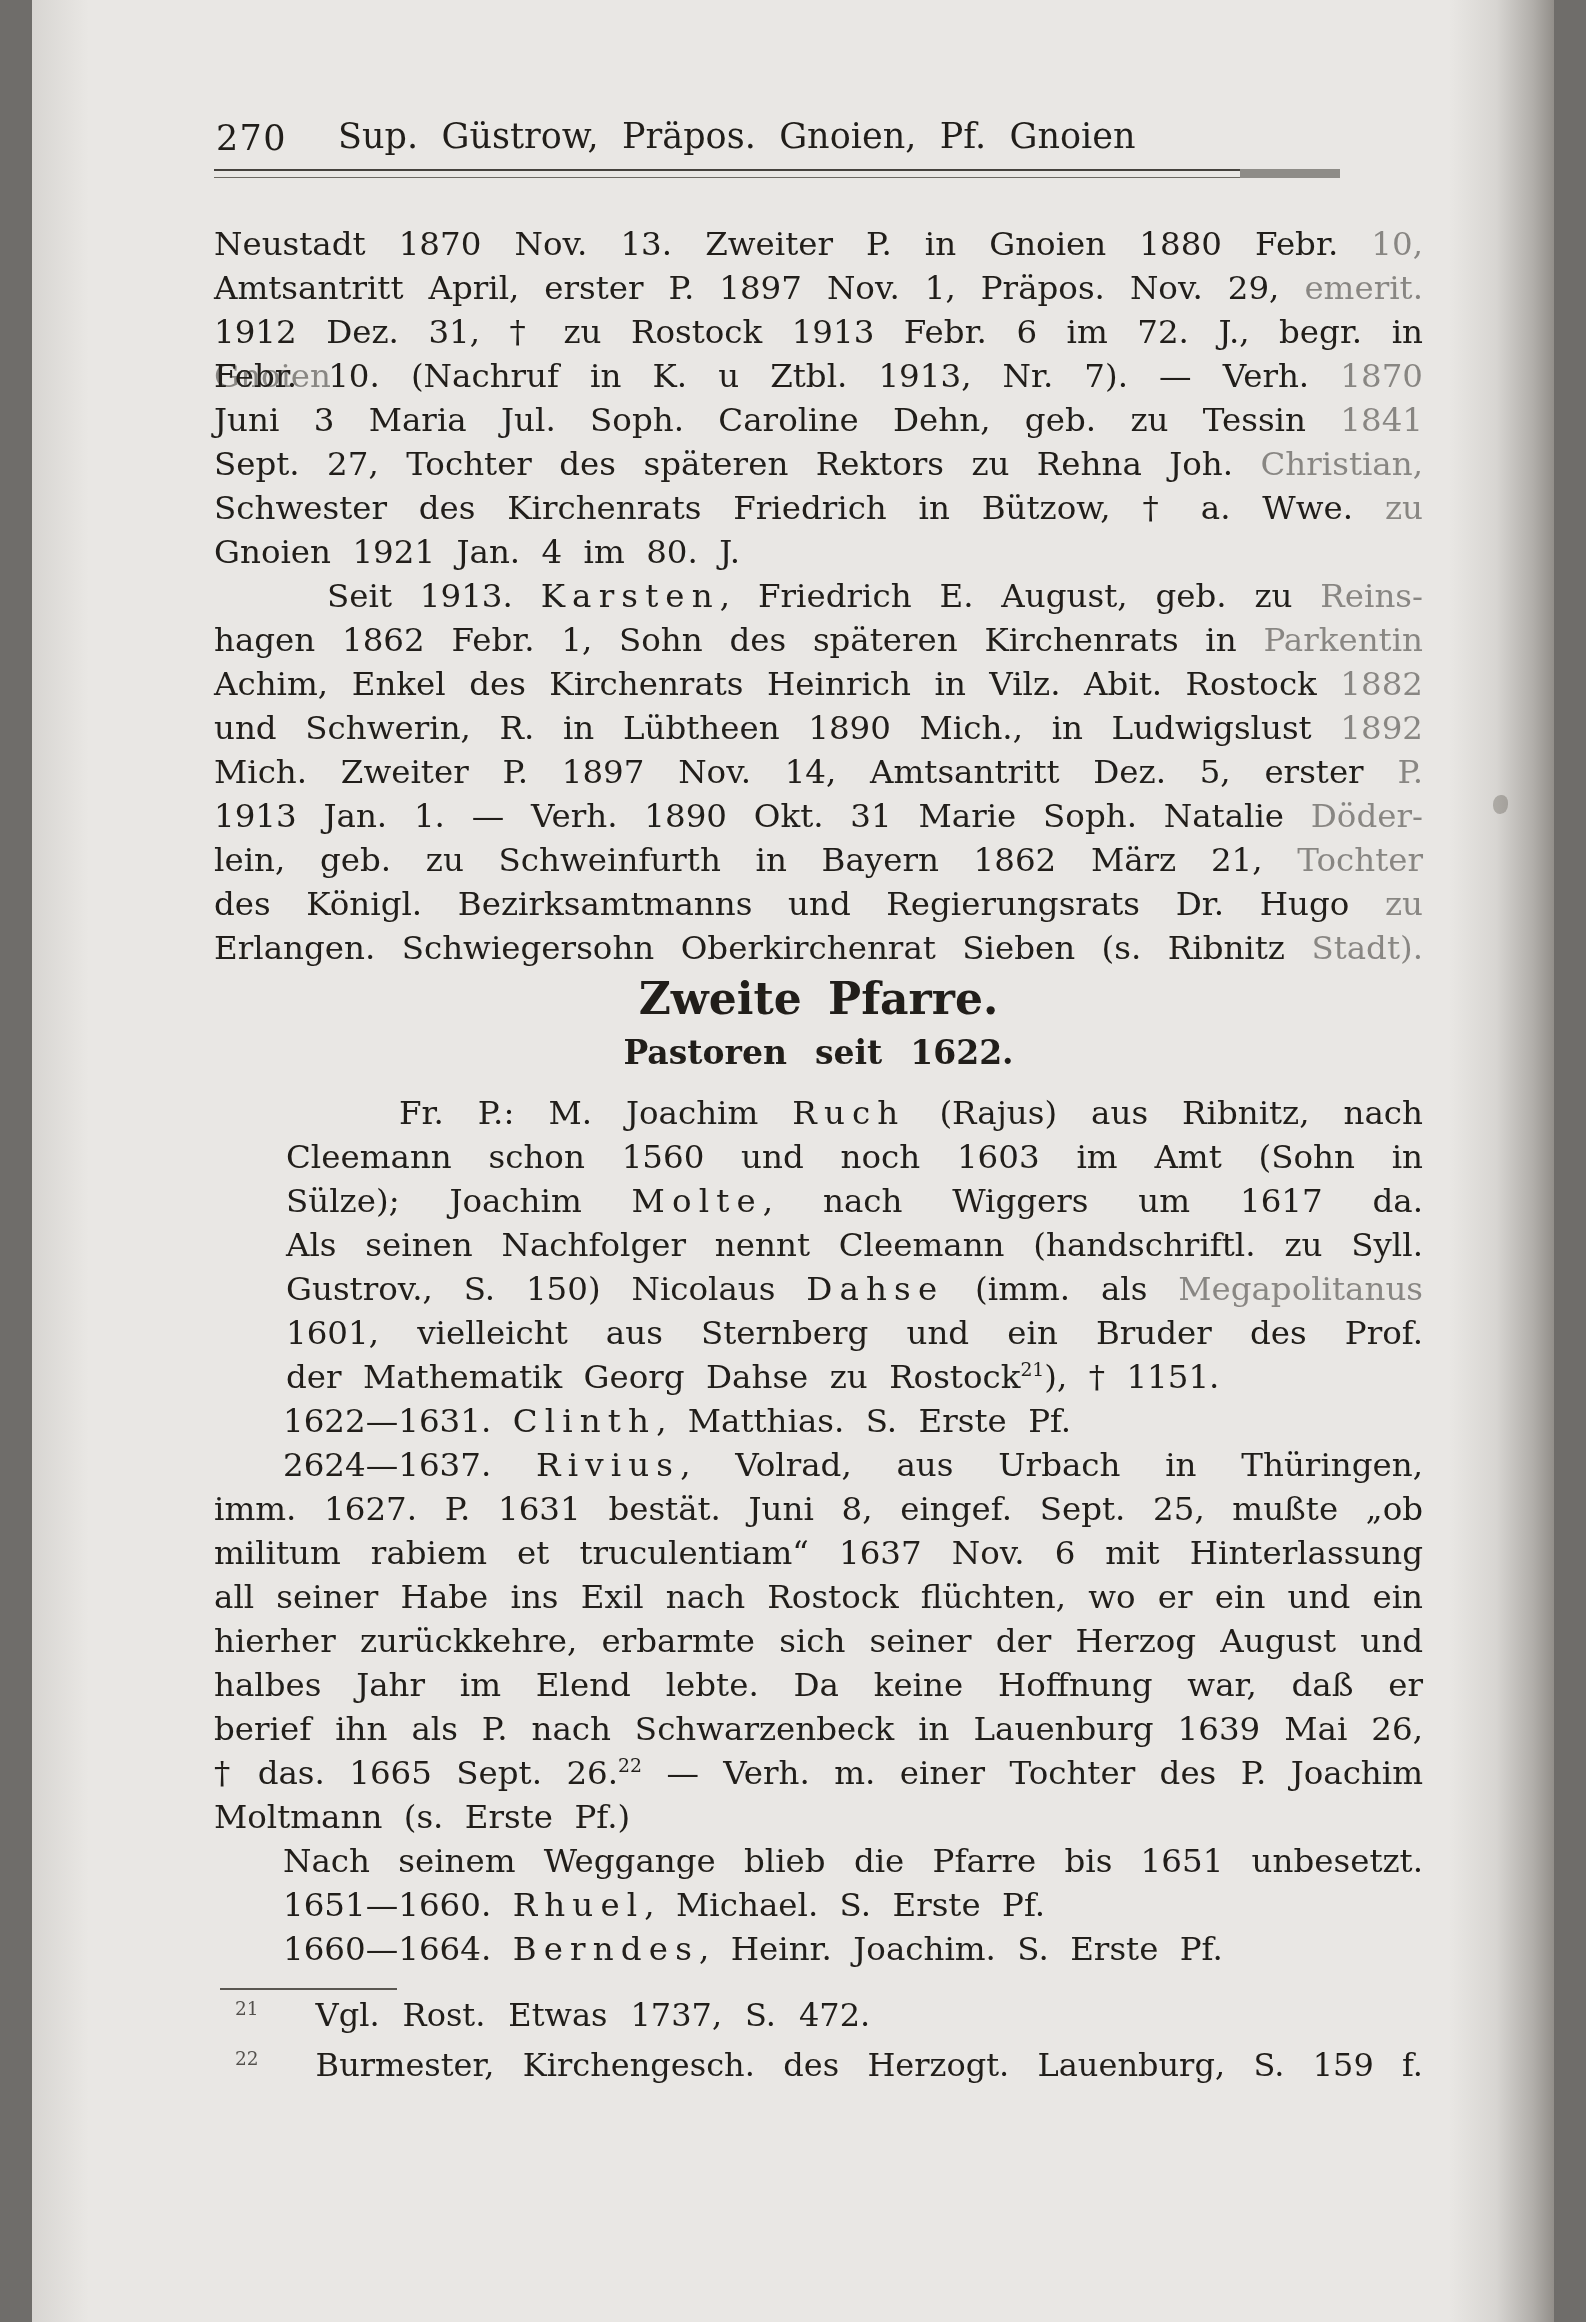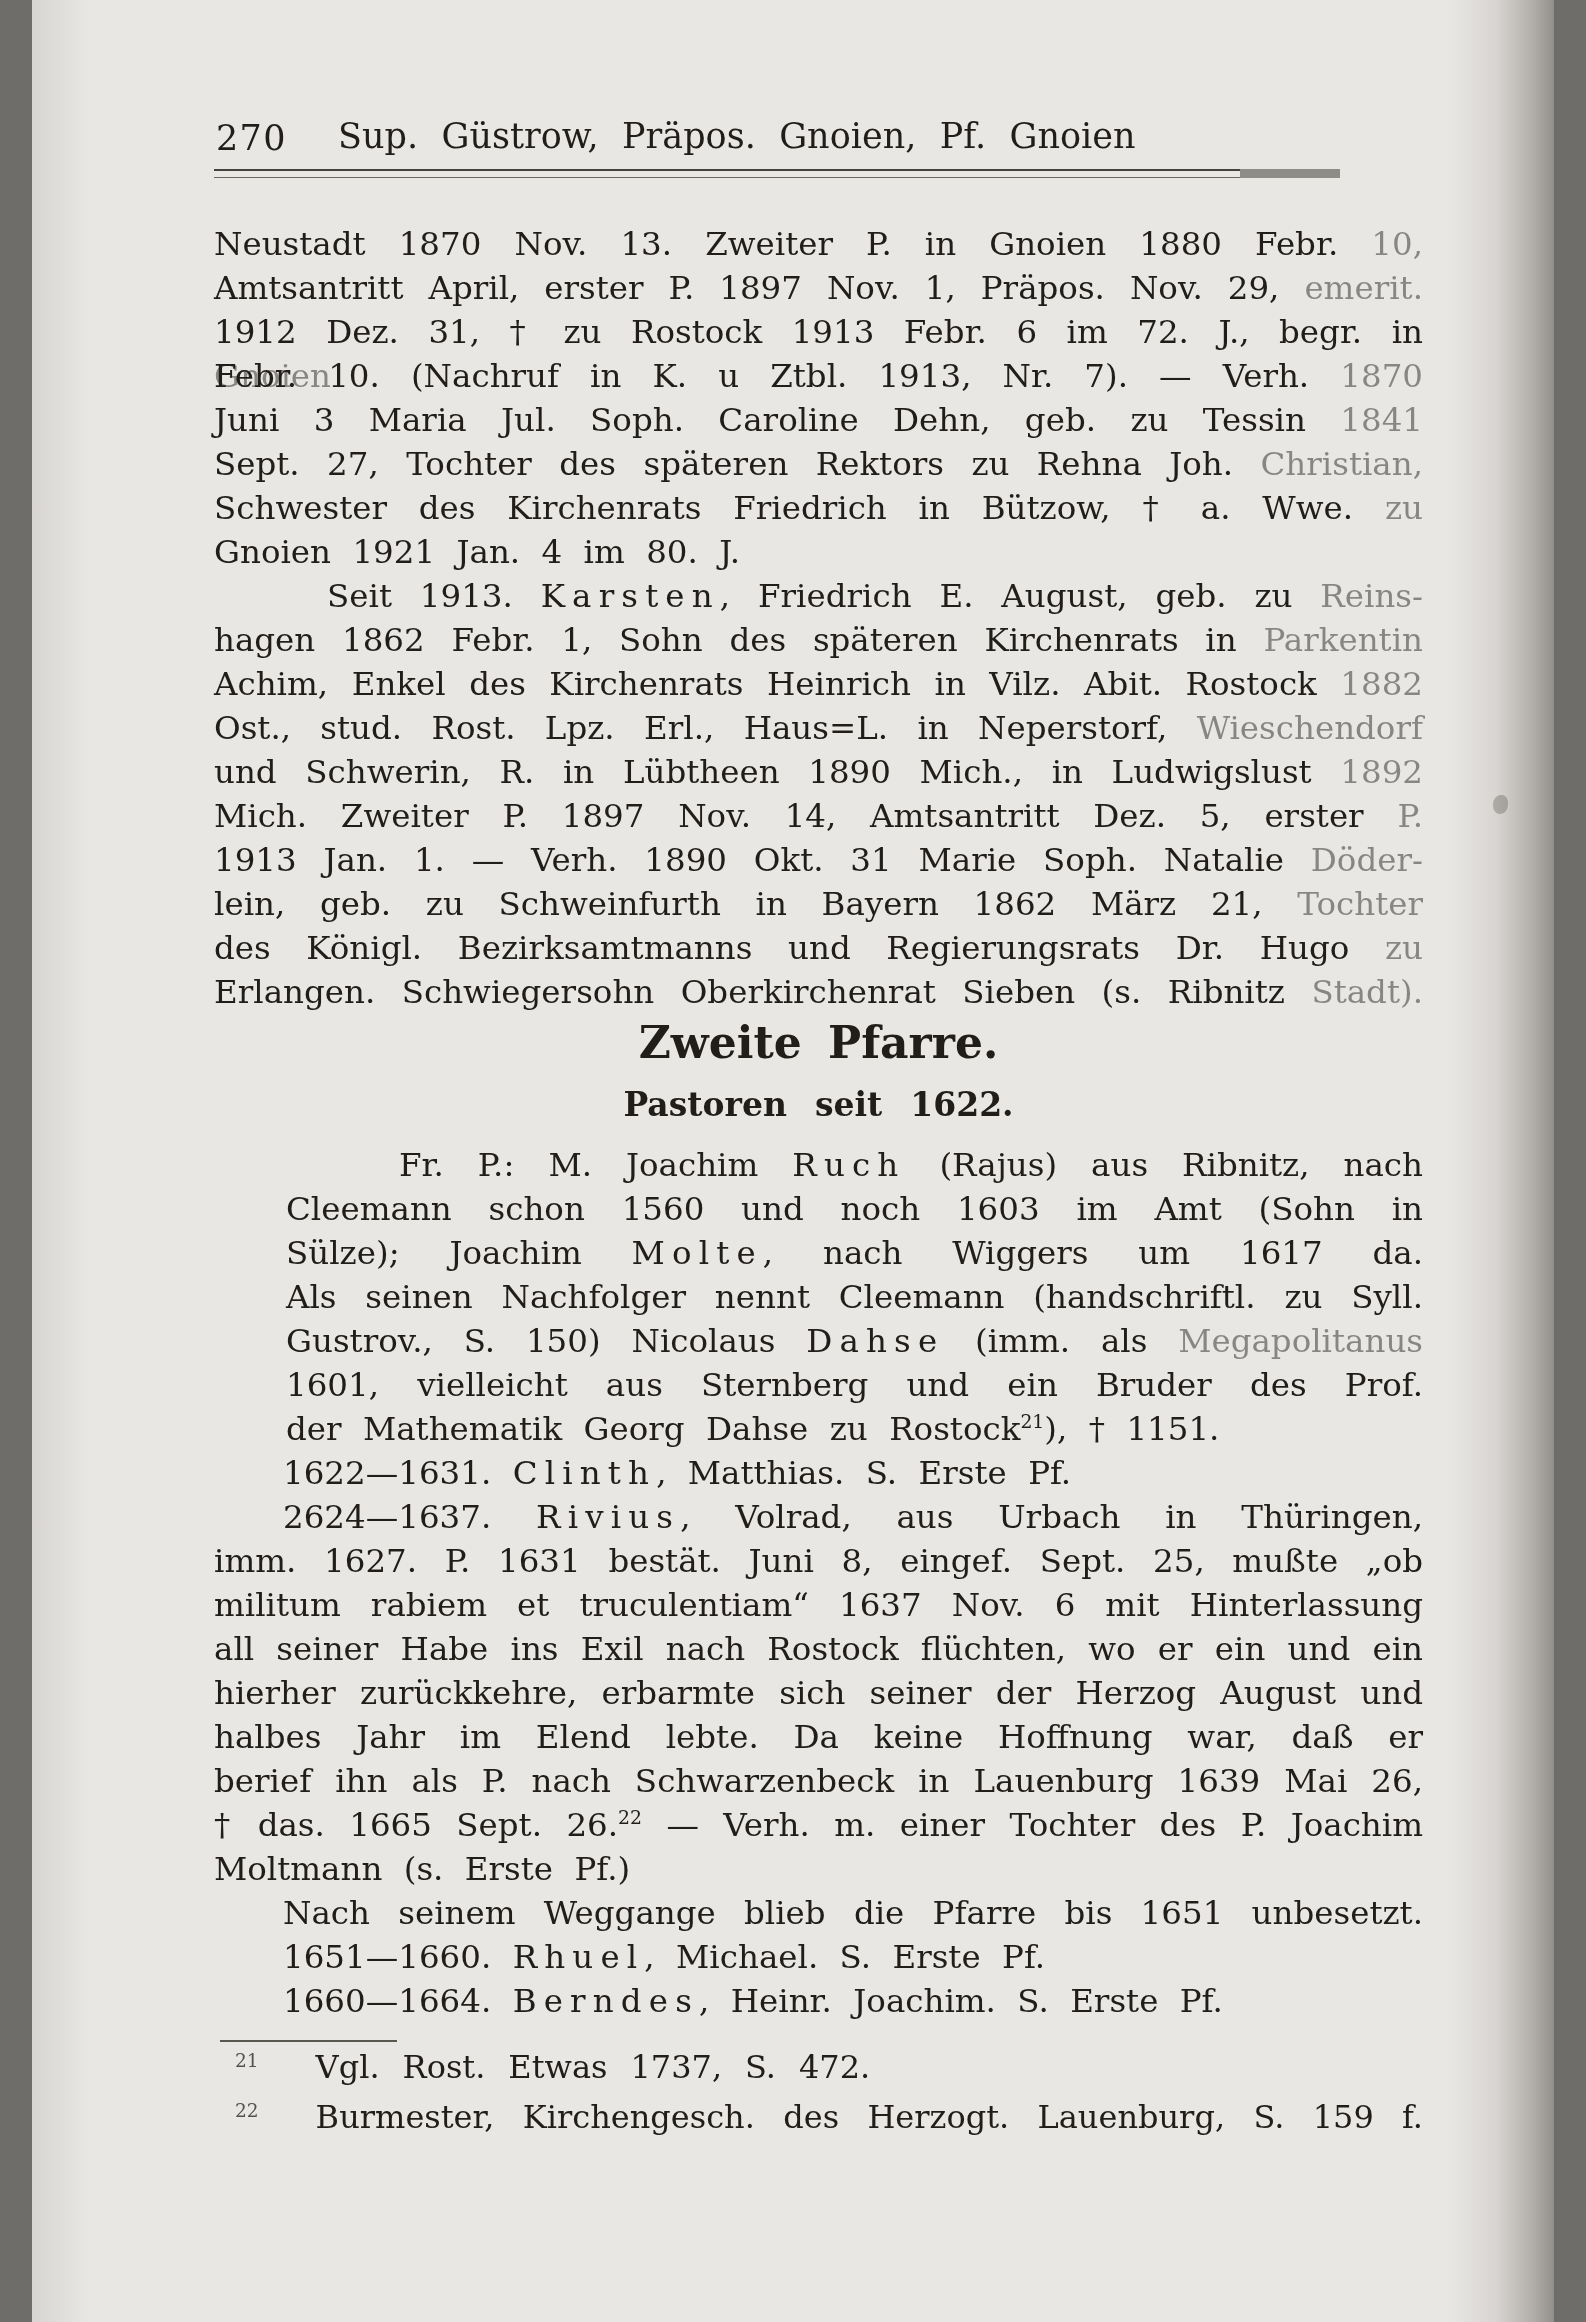--- a/index.html
+++ b/index.html
@@ -42,21 +42,21 @@
   .line{height:44px;line-height:44px;white-space:normal;}
   .line.j{text-align:justify;text-align-last:justify;text-justify:inter-word;}
   .inset{margin-left:72px;}
   .ind-large .line.first{text-indent:113px;}
   .ind-small .line.first{text-indent:69px;}
   .sp{letter-spacing:0.22em;}
   .fade{opacity:0.48;filter:blur(0.4px);}
   sup{font-size:0.58em;line-height:0;vertical-align:super;}
 
   .heading{font-size:44px;font-weight:bold;text-align:center;height:54px;line-height:54px;margin-top:1.9px;}
-  .subheading{font-size:33px;font-weight:bold;text-align:center;height:42px;line-height:42px;margin:14px 0 17px 0;word-spacing:0.5em;}
+  .subheading{font-size:33px;font-weight:bold;text-align:center;height:42px;line-height:42px;margin:6px 0 17px 0;word-spacing:0.5em;}
 
   .fn-rule{width:177px;height:0;border-top:2.9px solid #5a5751;margin-top:17px;margin-left:5.7px;}
   .footnotes{font-size:32px;word-spacing:0.4em;}
   .fn-item{line-height:50px;padding-left:21px;}
   .fn-item.j{text-align:justify;text-align-last:justify;}
   .fn-item sup{opacity:0.75;margin-right:57px;}
 </style>
 </head>
 <body>
 
@@ -78,21 +78,20 @@
           <div class="line j"><span>Febr. 10. (Nachruf in K. u Ztbl. 1913, Nr. 7). — Verh. </span><span class="fade">1870</span></div>
           <div class="line j"><span>Juni 3 Maria Jul. Soph. Caroline Dehn, geb. zu Tessin </span><span class="fade">1841</span></div>
           <div class="line j"><span>Sept. 27, Tochter des späteren Rektors zu Rehna Joh. </span><span class="fade">Christian,</span></div>
           <div class="line j"><span>Schwester des Kirchenrats Friedrich in Bützow, † a. Wwe. </span><span class="fade">zu</span></div>
           <div class="line"><span>Gnoien 1921 Jan. 4 im 80. J.</span></div>
         </div>
         <div class="para ind-large">
           <div class="line j first"><span>Seit 1913. </span><span class="sp ">Karsten</span><span>, Friedrich E. August, geb. zu </span><span class="fade">Reins-</span></div>
           <div class="line j"><span>hagen 1862 Febr. 1, Sohn des späteren Kirchenrats in </span><span class="fade">Parkentin</span></div>
           <div class="line j"><span>Achim, Enkel des Kirchenrats Heinrich in Vilz. Abit. Rostock </span><span class="fade">1882</span></div>
-          <div class="line j"><span>Ost., stud. Rost. Lpz. Erl., Haus=L. in Neperstorf, </span><span class="fade">Wieschendorf</span></div>
           <div class="line j"><span>und Schwerin, R. in Lübtheen 1890 Mich., in Ludwigslust </span><span class="fade">1892</span></div>
           <div class="line j"><span>Mich. Zweiter P. 1897 Nov. 14, Amtsantritt Dez. 5, erster </span><span class="fade">P.</span></div>
           <div class="line j"><span>1913 Jan. 1. — Verh. 1890 Okt. 31 Marie Soph. Natalie </span><span class="fade">Döder-</span></div>
           <div class="line j"><span>lein, geb. zu Schweinfurth in Bayern 1862 März 21, </span><span class="fade">Tochter</span></div>
           <div class="line j"><span>des Königl. Bezirksamtmanns und Regierungsrats Dr. Hugo </span><span class="fade">zu</span></div>
           <div class="line j"><span>Erlangen. Schwiegersohn Oberkirchenrat Sieben (s. Ribnitz </span><span class="fade">Stadt).</span></div>
         </div>
         <div class="heading">Zweite Pfarre.</div>
         <div class="subheading">Pastoren seit 1622.</div>
         <div class="para inset ind-large">

